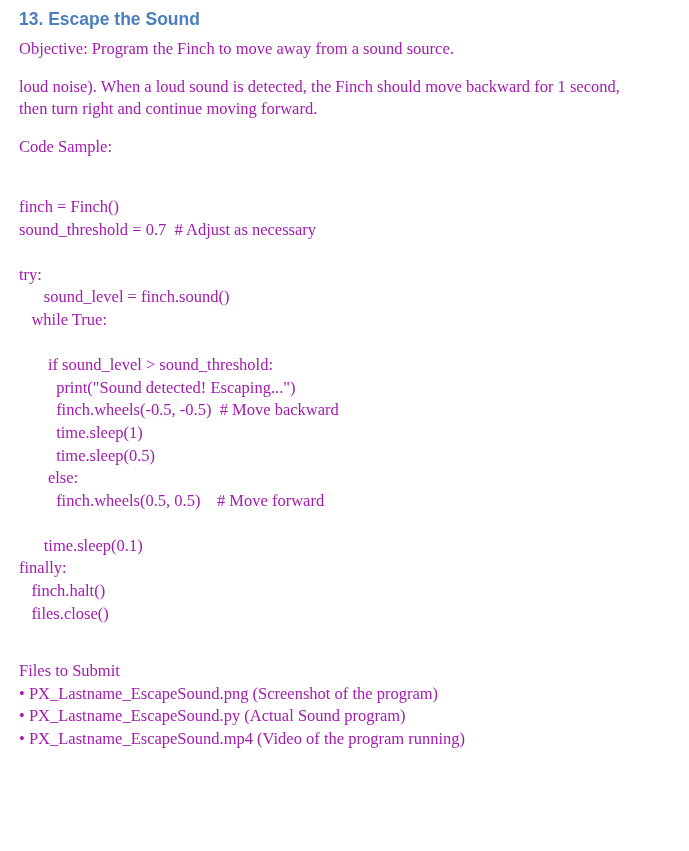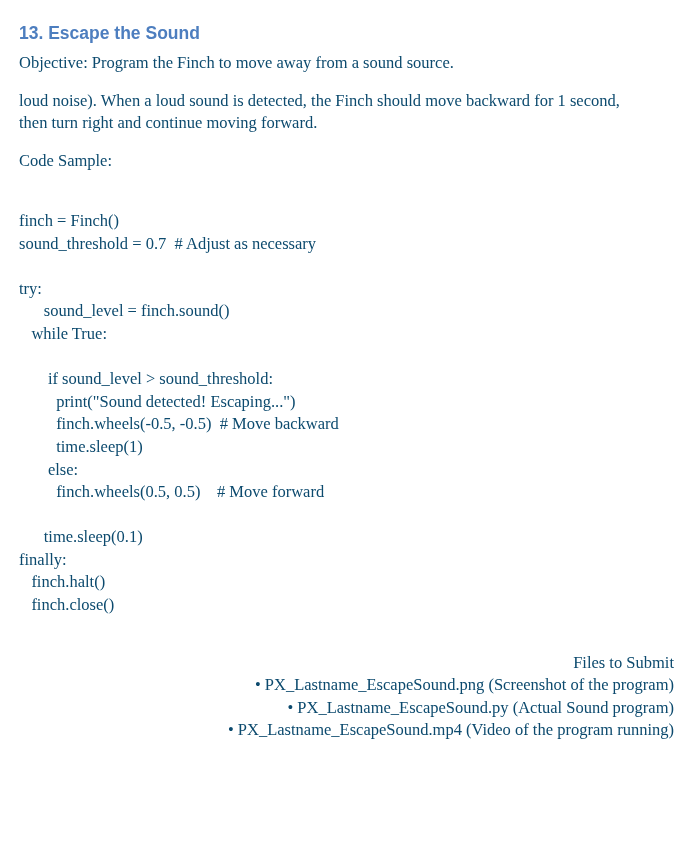--- a/index.html
+++ b/index.html
@@ -7,47 +7,46 @@
     padding: 0;
     background: #ffffff;
     width: 689px;
     height: 851px;
     overflow: hidden;
   }
   .page {
     box-sizing: border-box;
     width: 689px;
     height: 851px;
-    padding: 23px 15px 0 19px;
+    padding: 9px 15px 0 19px;
     background: #ffffff;
   }
   .title {
     font-family: "Liberation Sans", sans-serif;
     font-size: 17.5px;
     font-weight: bold;
     line-height: 20px;
     margin: 0 0 9px 0;
     color: #4d7ebf;
   }
   .para, .code {
     font-family: "Liberation Serif", serif;
     font-size: 16.5px;
     line-height: 22.6px;
-    color: #0c4a6e;
+    color: #a21caf;
     margin: 0 0 15px 0;
   }
   .para div, .code div {
     white-space: pre;
   }
   .code {
     margin-bottom: 35px;
   }
   .files {
     margin-bottom: 0;
-    text-align: right;
   }
 </style>
 </head>
 <body style="background: rgb(255, 255, 255);">
 
 <div class="page">
 
   <h1 class="title" style="color: rgb(77, 126, 191);">13. Escape the Sound</h1>
 
   <p class="para">Objective: Program the Finch to move away from a sound source.</p>
@@ -66,27 +65,28 @@
       <div>sound_threshold = 0.7  # Adjust as necessary</div>
       <div>&nbsp;</div>
       <div>try:</div>
       <div>      sound_level = finch.sound()</div>
       <div>   while True:</div>
       <div>&nbsp;</div>
       <div>       if sound_level &gt; sound_threshold:</div>
       <div>         print("Sound detected! Escaping...")</div>
       <div>         finch.wheels(-0.5, -0.5)  # Move backward</div>
       <div>         time.sleep(1)</div>
+      <div>         time.sleep(0.5)</div>
       <div>       else:</div>
       <div>         finch.wheels(0.5, 0.5)    # Move forward</div>
       <div>&nbsp;</div>
       <div>      time.sleep(0.1)</div>
       <div>finally:</div>
       <div>   finch.halt()</div>
-      <div>   finch.close()</div>
+      <div>   files.close()</div>
     </div>
 
   <div class="para files">
     <div>Files to Submit</div>
     <div><div>• PX_Lastname_EscapeSound.png (Screenshot of the program)</div><div>• PX_Lastname_EscapeSound.py (Actual Sound program)</div><div>• PX_Lastname_EscapeSound.mp4 (Video of the program running)</div></div>
   </div>
 
 </div>
 
 </body></html>

